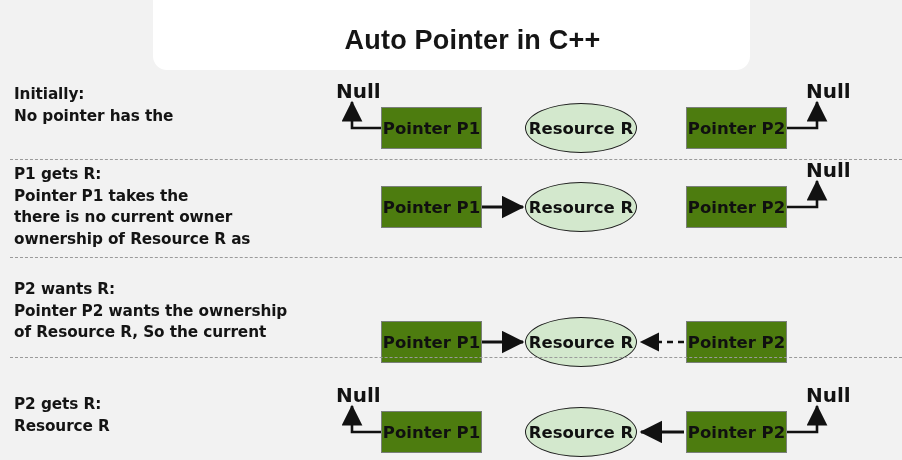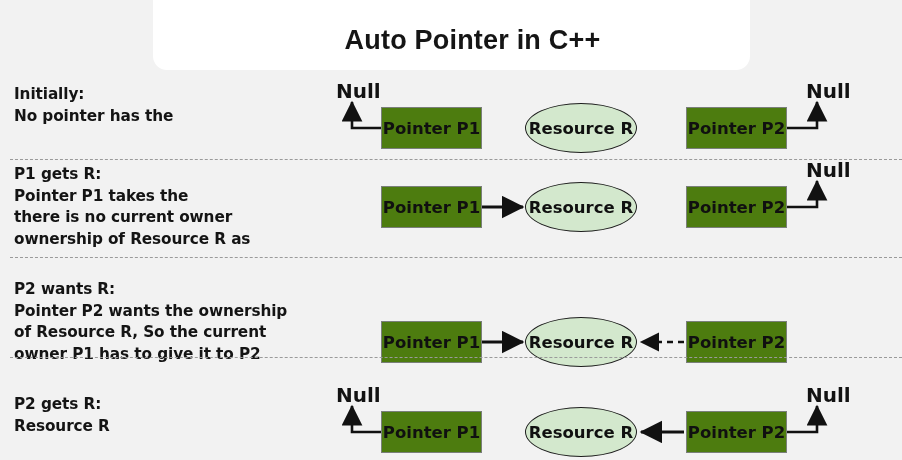--- a/index.html
+++ b/index.html
@@ -182,21 +182,20 @@
   </div>
 </div>
 
 <div class="sep" style="top:257px;"></div>
 
 <div class="row" id="row-2" style="top:262px;height:93px;margin-top:16px;">
   <div class="row-text" style="top:1px;width:310px;">
     <div>P2 wants R:</div>
     <div>Pointer P2 wants the ownership</div>
     <div>of Resource R, So the current</div>
-    <div>owner P1 has to give it to P2</div>
   </div>
 
   <div class="row-graphic">
     <svg class="svg-layer" viewBox="0 0 582 93">
       <defs>
         <marker id="ah3" markerWidth="9" markerHeight="9" refX="7.5" refY="4" orient="auto">
           <path d="M0,0 L8,4 L0,8 z" fill="#111"></path>
         </marker>
         <marker id="ah3b" markerWidth="9" markerHeight="9" refX="7.5" refY="4" orient="auto">
           <path d="M0,0 L8,4 L0,8 z" fill="#111"></path>

